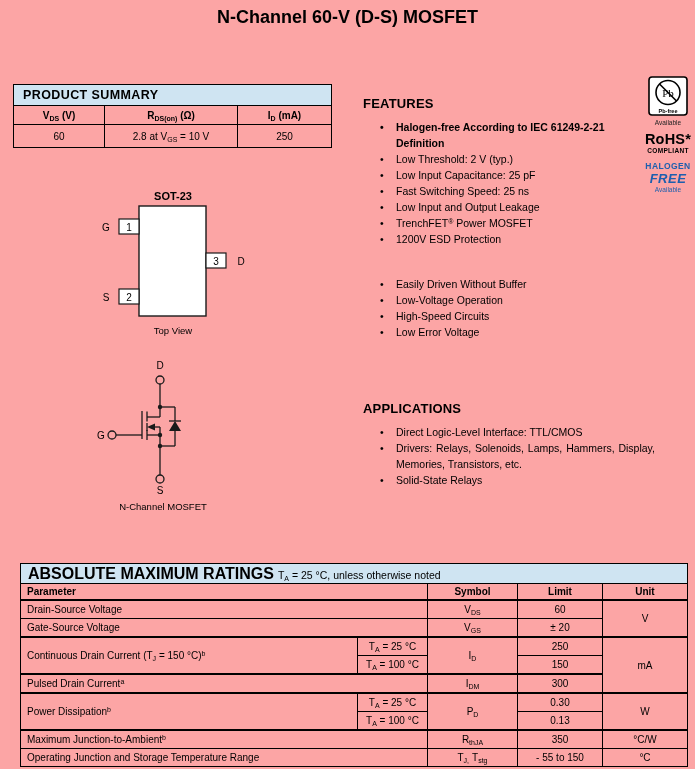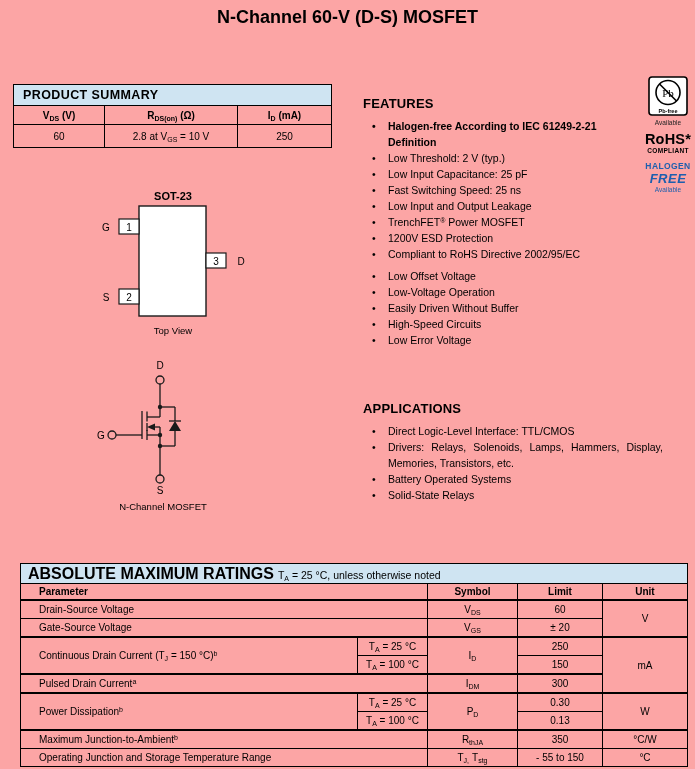--- a/index.html
+++ b/index.html
@@ -19,27 +19,27 @@
   .ps th{font-weight:bold;height:18px;}
   .ps td.val{height:22px;}
   
   .rt{position:absolute;left:20px;top:563px;table-layout:fixed;}
   .rt .bar{background:var(--table_header_bg,#cfe4f2);text-align:left;height:19px;
            padding-left:7px;}
   .rt .bar .bt{font-weight:bold;font-size:16px;margin-right:4px;}
   .rt .bar .nt{font-size:10.5px;}
   .rt tr.colhead th{height:15px;font-weight:bold;border-bottom:2px solid #000;}
   .rt td{height:17px;}
-  .rt .pl{text-align:left;padding-left:18px;}
+  .rt .pl{text-align:left;padding-left:6px;}
   .rt tr.gsep td{border-top:2px solid #000;}
   .rt .sp2{margin-left:3px;}
   
   .sec{position:absolute;left:363px;}
   .sec h2{font-size:13px;font-weight:bold;margin:16px 0 7px 0;letter-spacing:.2px;}
-  .sec ul{margin:0;padding:0;list-style:none;font-size:10.5px;line-height:16px;}
+  .sec ul{margin:8px;padding:0;list-style:none;font-size:10.5px;line-height:16px;}
   .sec li{position:relative;padding-left:25px;}
   .sec li::before{content:"\2022";position:absolute;left:9px;top:0;}
   .sec li.bold{font-weight:bold;}
   .sec li.justify{text-align:justify;}
   #features{top:80px;width:270px;}
   #benefits{top:268px;width:270px;}
   #applications{top:385px;width:300px;}
   
   .badges{position:absolute;left:636px;top:76px;width:64px;text-align:center;}
   .badge-avail{font-size:6.5px;color:#222;margin-top:3px;}
@@ -136,21 +136,20 @@
   <section class="sec" id="features">
     <h2>FEATURES</h2>
     <ul>
       <li class="bold">Halogen-free According to IEC 61249-2-21 Definition</li>
       <li>Low Threshold: 2 V (typ.)</li>
       <li>Low Input Capacitance: 25 pF</li>
       <li>Fast Switching Speed: 25 ns</li>
       <li>Low Input and Output Leakage</li>
       <li><span>TrenchFET</span><sup>®</sup><span> Power MOSFET</span></li>
       <li>1200V ESD Protection</li>
-      <li>Compliant to RoHS Directive 2002/95/EC</li>
     </ul>
   </section>
 
   <div class="badges">
     <svg width="40" height="40" viewBox="0 0 40 40" style="display:block;margin:0 auto;">
       <rect x="1" y="1" width="38" height="38" rx="3" fill="#fff" stroke="#000" stroke-width="1.6"></rect>
       <circle cx="20" cy="16.5" r="12" fill="none" stroke="#000" stroke-width="1.6"></circle>
       <text x="20" y="21" text-anchor="middle" style="font-family:'Liberation Serif',serif;font-size:11px;">Pb</text>
       <line x1="11.5" y1="8" x2="28.5" y2="25" stroke="#000" stroke-width="1.6"></line>
       <text x="20" y="36.5" text-anchor="middle" style="font-size:5.5px;font-weight:bold;">Pb-free</text>
@@ -158,34 +157,32 @@
     <div class="badge-avail">Available</div>
     <div class="rohs-t">RoHS*</div>
     <div class="rohs-s">COMPLIANT</div>
     <div class="hal1">HALOGEN</div>
     <div class="hal2">FREE</div>
     <div class="hal3">Available</div>
   </div>
 
   <section class="sec" id="benefits">
     <ul>
-      <li>Low Offset Voltage</li>
+      <li>Easily Driven Without Buffer</li>
       <li>Low-Voltage Operation</li>
-      <li>Easily Driven Without Buffer</li>
       <li>High-Speed Circuits</li>
       <li>Low Error Voltage</li>
     </ul>
   </section>
 
   <section class="sec" id="applications">
     <h2>APPLICATIONS</h2>
     <ul>
       <li>Direct Logic-Level Interface: TTL/CMOS</li>
       <li class="justify">Drivers: Relays, Solenoids, Lamps, Hammers, Display, Memories, Transistors, etc.</li>
-      <li>Battery Operated Systems</li>
       <li>Solid-State Relays</li>
     </ul>
   </section>
 
   <table class="rt">
     <colgroup>
       <col style="width:337px">
         <col style="width:70px">
         <col style="width:90px">
       <col style="width:85px">

